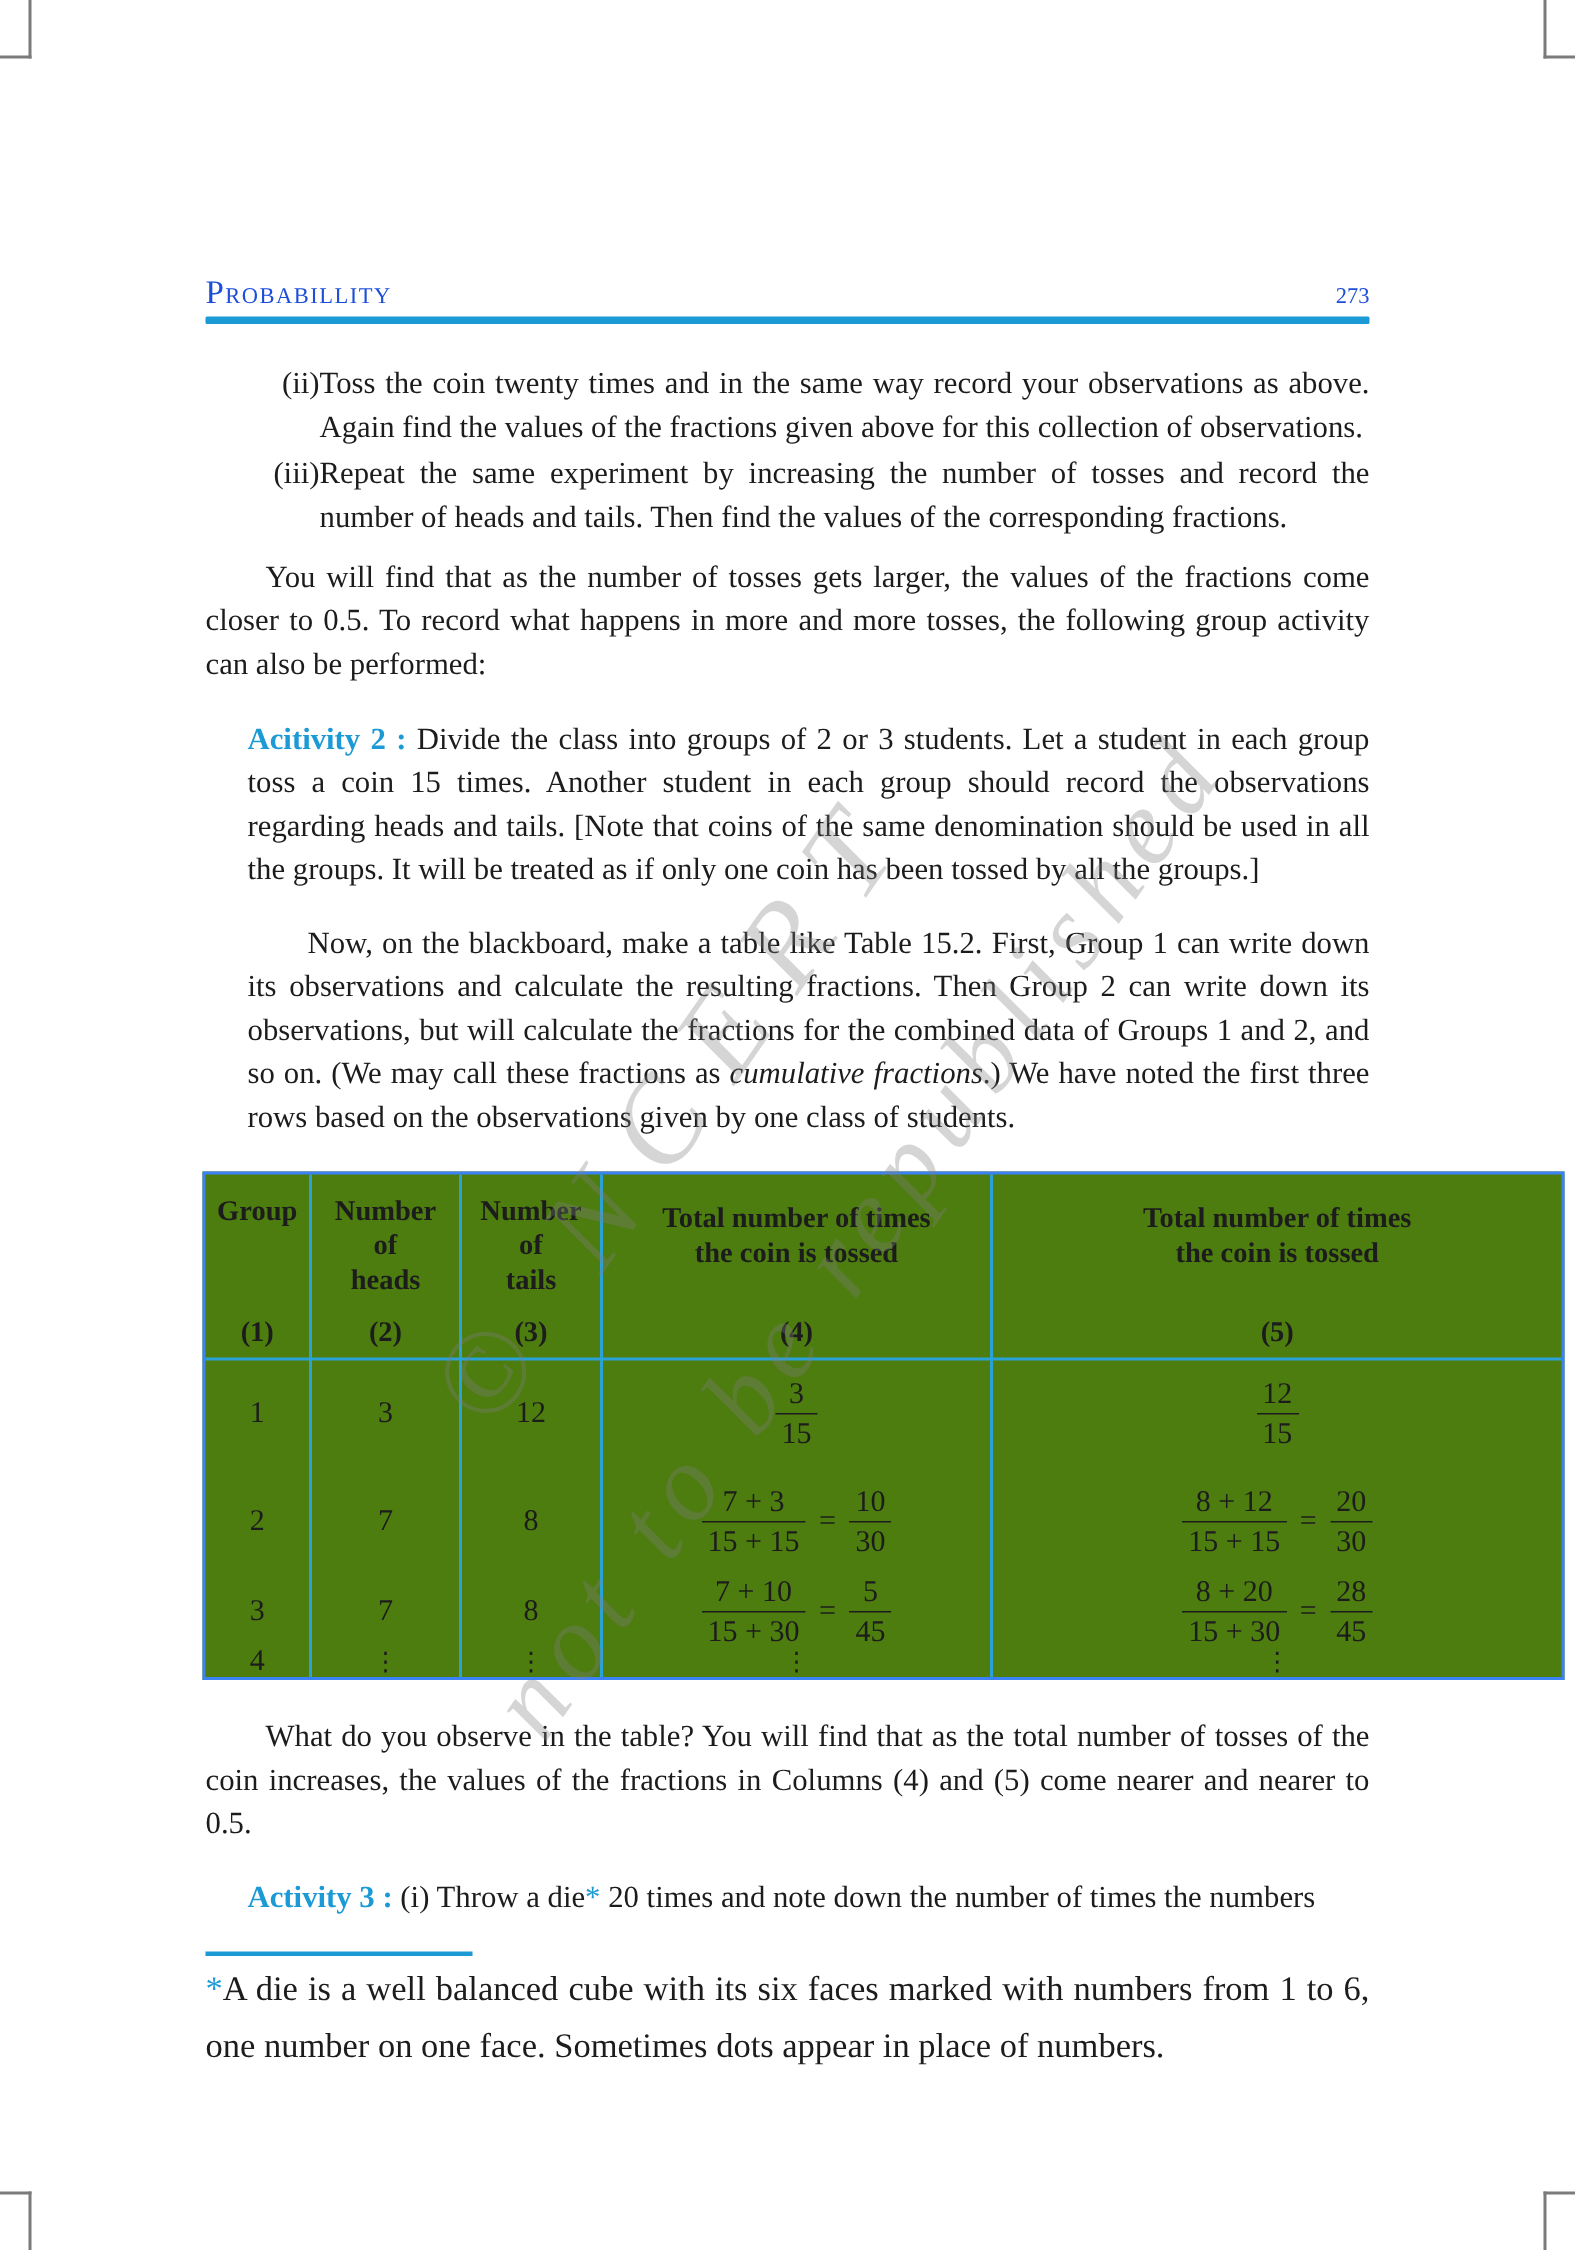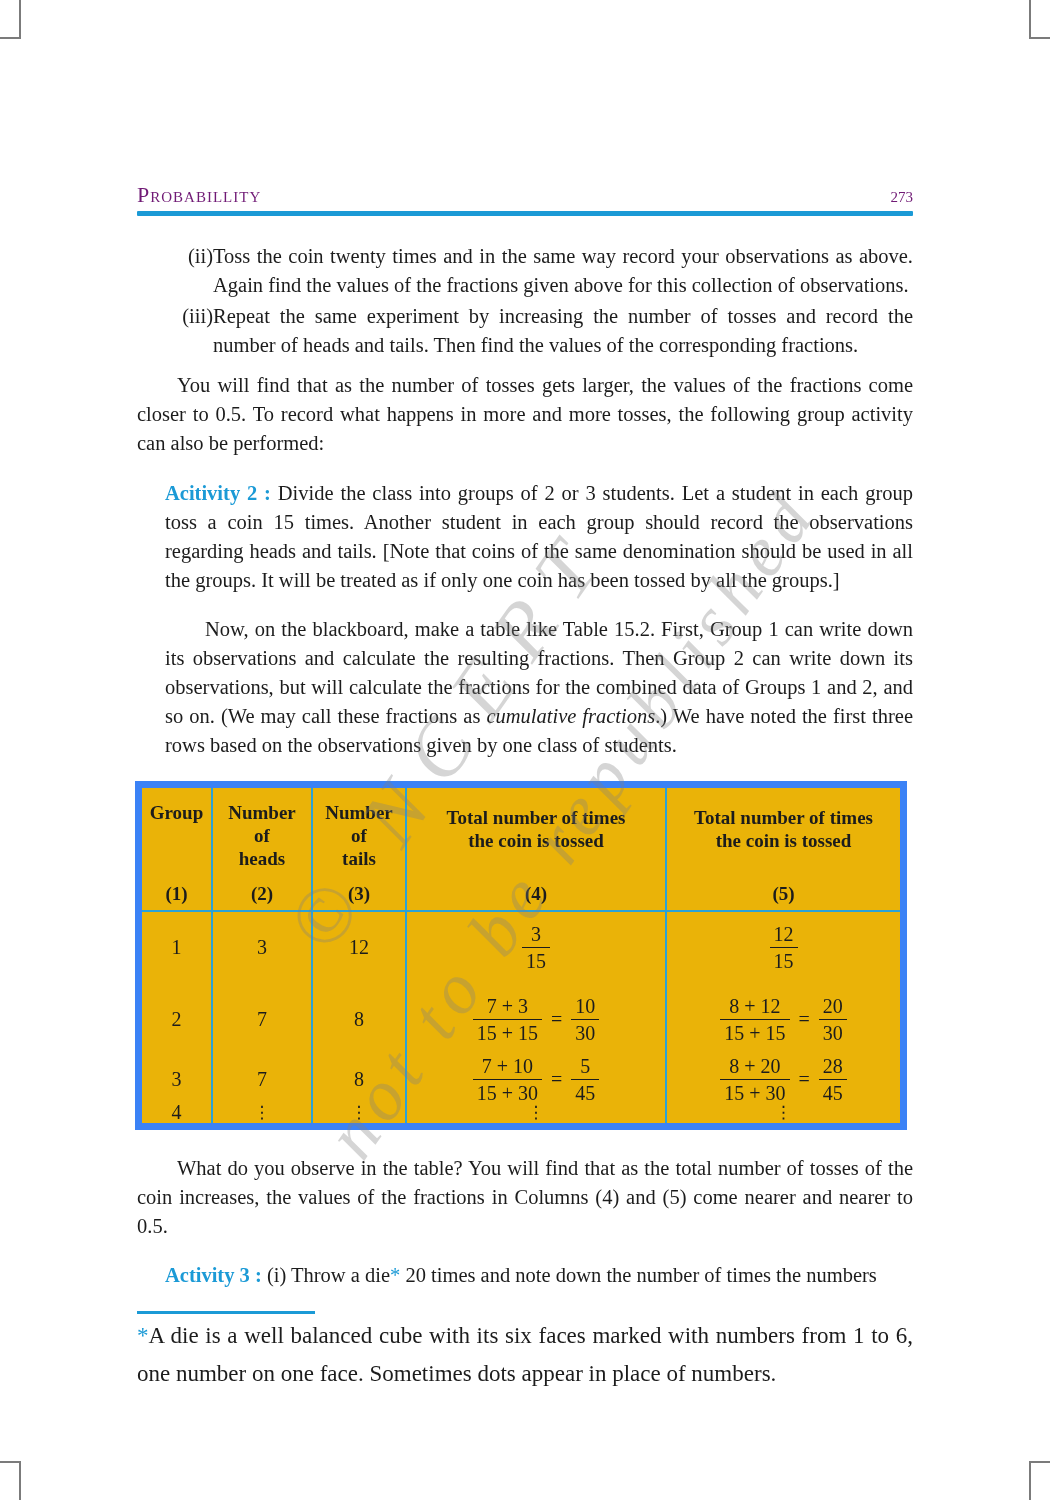--- a/index.html
+++ b/index.html
@@ -2,40 +2,40 @@
 <html><head>
 <meta charset="utf-8">
 <style>
   html,body{margin:0;padding:0;background:#fff;}
   .page{position:relative;width:1050px;height:1500px;background:#ffffff;overflow:hidden;
         font-family:"Liberation Serif",serif;color:#1c1c1c;}
   
   .crop{position:absolute;background:#7b7b7b;}
   
   .content{position:absolute;left:137px;top:182px;width:776px;}
-  .page-header{display:flex;justify-content:space-between;align-items:baseline;color:#701a75;}
+  .page-header{display:flex;justify-content:space-between;align-items:baseline;color:#1d4ed8;}
   .running-title{font-variant:small-caps;font-size:22px;letter-spacing:1px;}
   .page-num{font-size:15px;}
   .header-rule{height:5px;background:#1b9ad6;margin-top:3px;border-radius:1px;}
   
   .bodytext{font-size:20.5px;line-height:29px;text-align:justify;}
   .list-item{display:flex;margin-top:26px;}
   .list-item + .list-item{margin-top:2px;}
   .li-label{flex:0 0 76px;padding-left:31px;box-sizing:border-box;text-align:right;}
   .li-text{flex:1;}
   .para{margin-top:11px;text-indent:40px;}
   .para.tight{margin-top:8px;margin-left:28px;}
   .para.no-indent{text-indent:0;}
   .activity-label{color:#1b9ad6;font-weight:bold;}
   .star{color:#1b9ad6;}
   .em{font-style:italic;}
   
   .table-title{margin-top:4px;text-align:center;color:#1b9ad6;font-weight:bold;font-size:21.5px;word-spacing:7px;}
-  .tbl-wrap{margin-top:3px;margin-left:-2px;width:772px;box-sizing:border-box;
-            border:7px solid #3b82f6;background:#eab308;}
+  .tbl-wrap{margin-top:3px;margin-left:-2px;width:908px;box-sizing:border-box;
+            border:2px solid #3b82f6;background:#4d7c0f;}
   .tbl-head{display:grid;grid-template-columns:71px 100px 94px 260px 1fr;}
   .tbl-body{display:grid;grid-template-columns:71px 100px 94px 260px 1fr;}
   .th{position:relative;border-right:2px solid #2aa2d8;border-bottom:2px solid #2aa2d8;height:124px;
       box-sizing:border-box;text-align:center;font-weight:bold;font-size:19px;line-height:23px;padding-top:13px;}
   .th:last-child,.td:last-child{border-right:none;}
   .col-num{position:absolute;bottom:5px;left:0;right:0;text-align:center;font-weight:bold;font-size:19px;}
   .fr-num{display:inline-block;border-bottom:2px solid #1c1c1c;padding:0 5px 5px;margin-top:-2px;}
   .fr-den{margin-top:5px;}
   .td{border-right:2px solid #2aa2d8;display:flex;flex-direction:column;font-size:20px;}
   .slot{display:flex;align-items:center;justify-content:center;}

